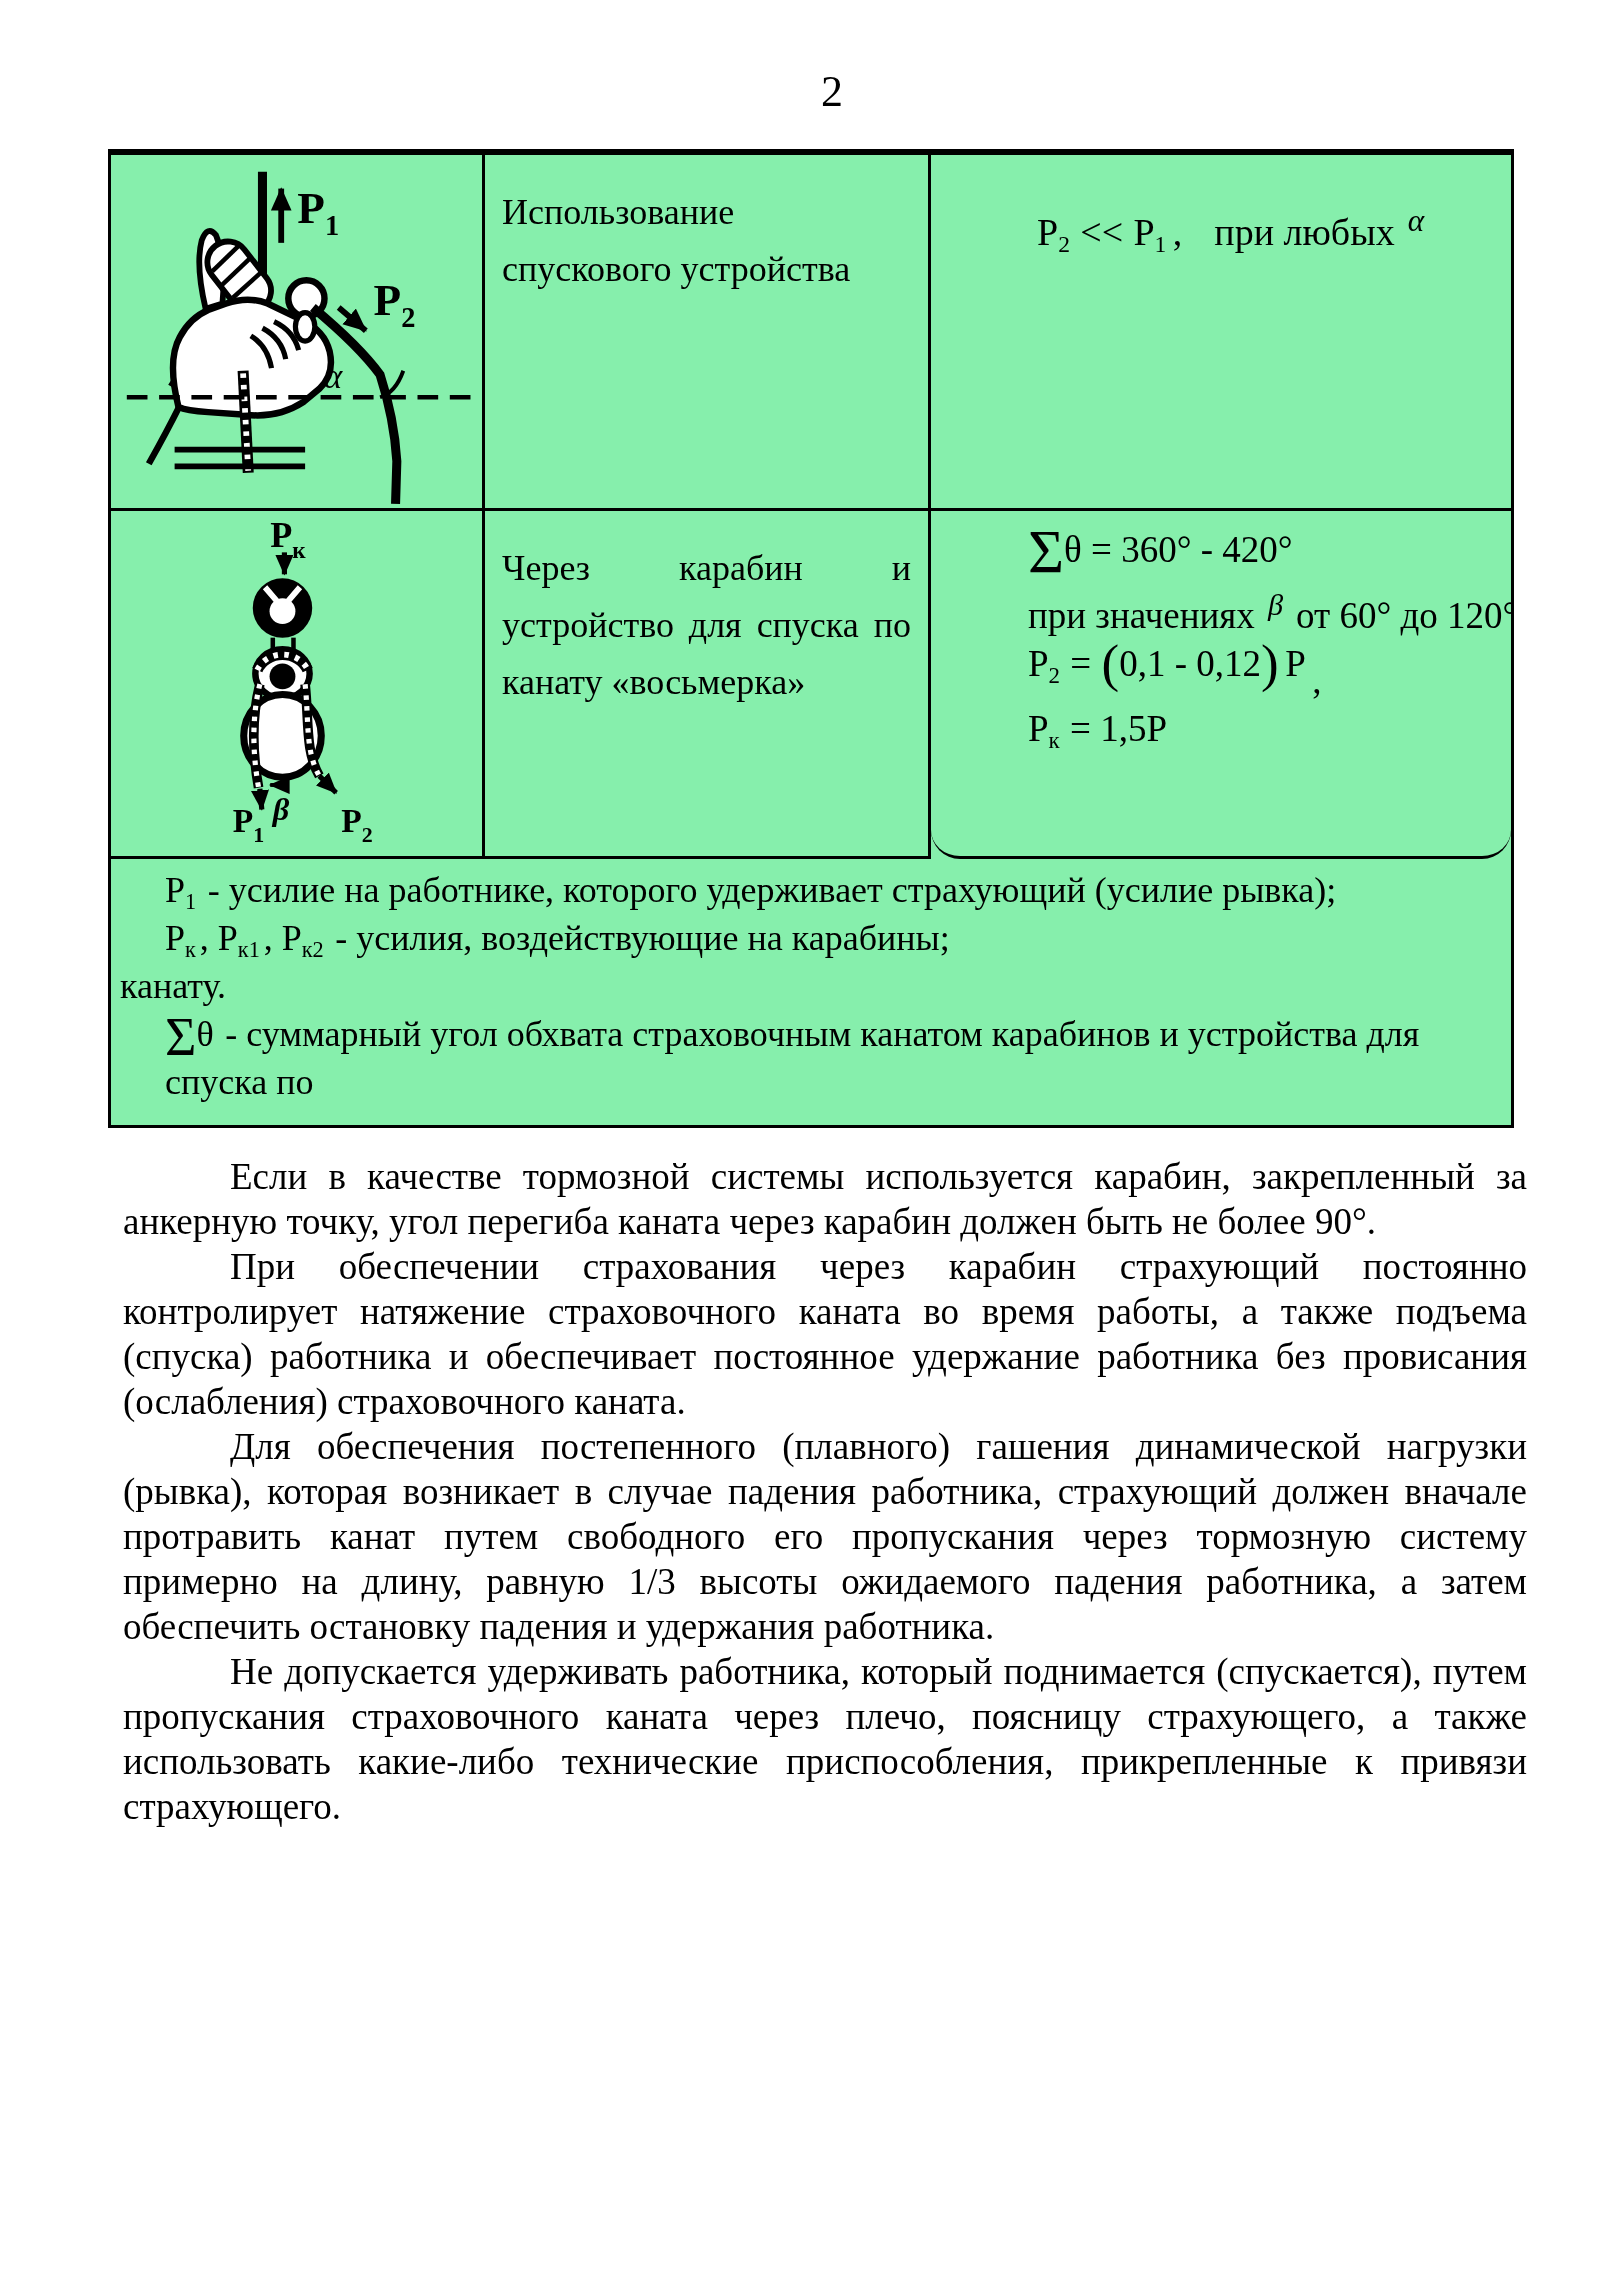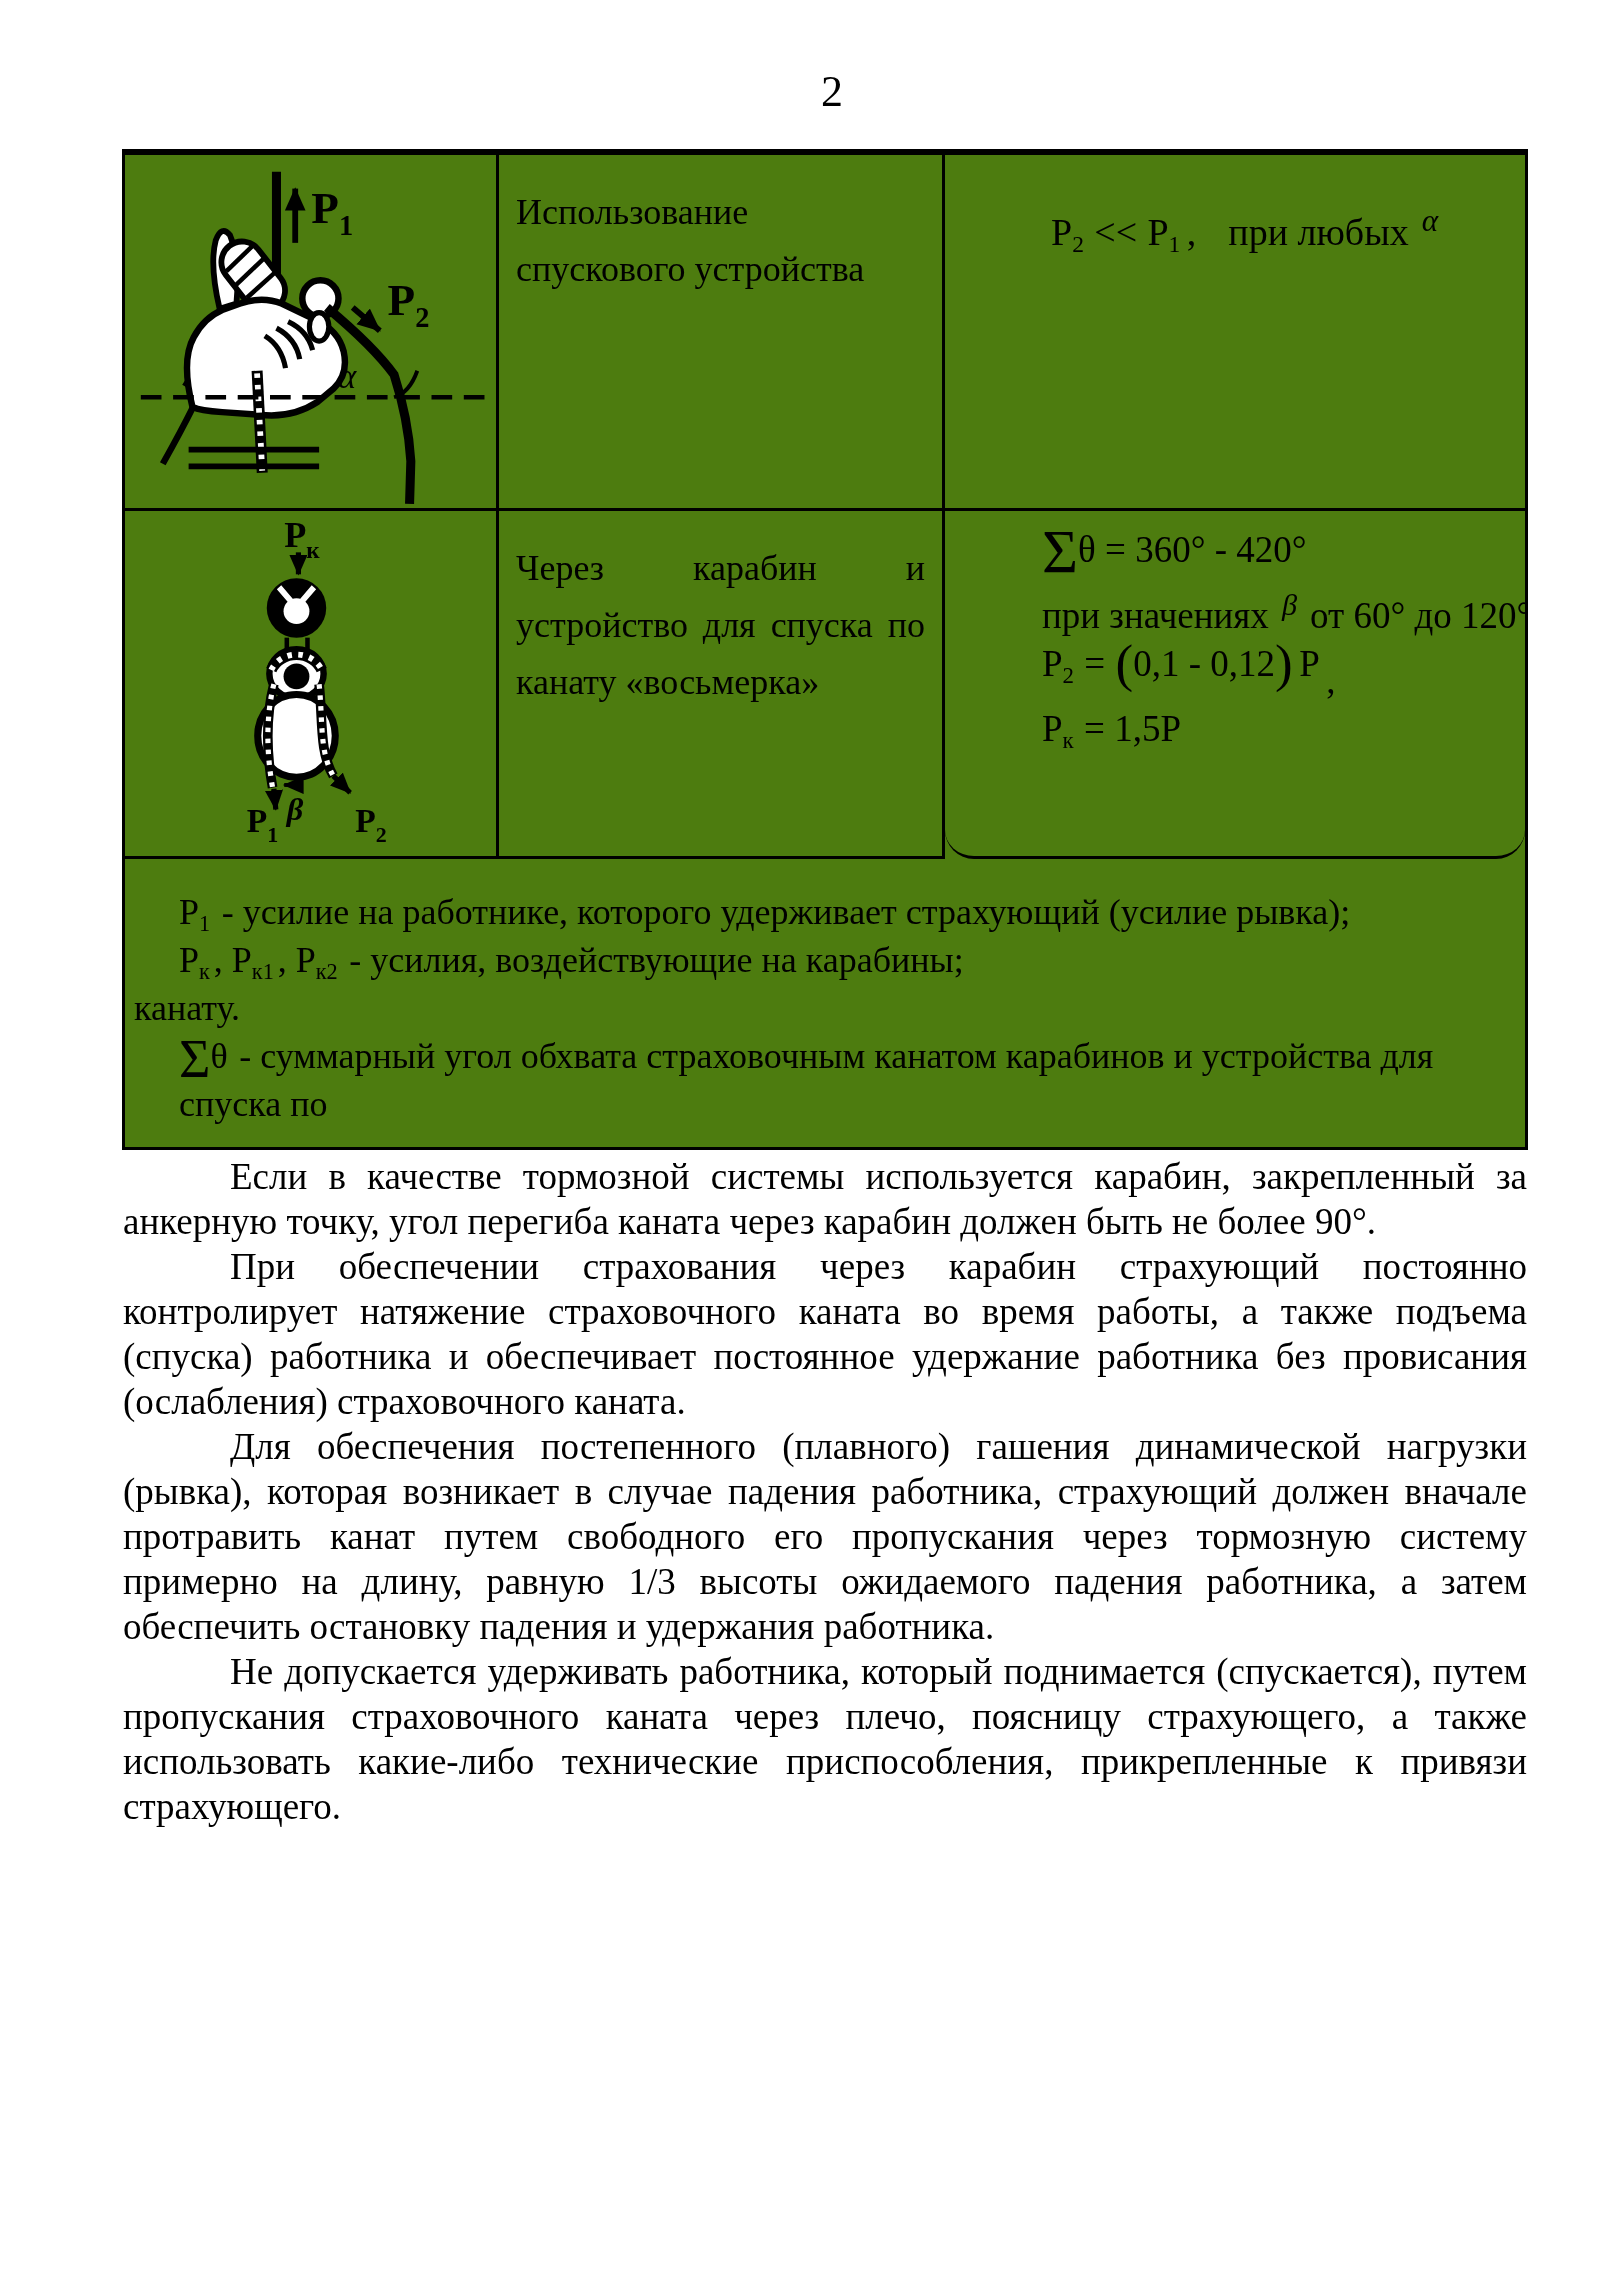--- a/index.html
+++ b/index.html
@@ -5,31 +5,31 @@
   html,body{margin:0;padding:0;}
   body{
     width:1604px;height:2295px;position:relative;background:#ffffff;
     font-family:"Liberation Serif","DejaVu Serif",serif;color:#000;
   }
   .pagenum{
     position:absolute;top:70px;left:821px;font-size:44px;line-height:44px;
   }
   
   .tbl{
-    position:absolute;left:122px;top:149px;width:1406px;
+    position:absolute;left:108px;top:149px;width:1406px;
     border:3.9px solid #000;border-top:6.5px solid #000;
     display:grid;grid-template-columns:374px 446px 1fr;
-    background:#4d7c0f;box-sizing:border-box;
+    background:#86efac;box-sizing:border-box;
   }
   .cell{border-right:3.2px solid #000;border-bottom:3.9px solid #000;box-sizing:border-box;overflow:hidden;}
   .cell.last{border-right:none;}
   .r1{height:356px;}
   .r2{height:348px;}
   .legendcell{grid-column:1 / -1;border-right:none;border-bottom:none;min-height:252px;
-    padding:6.5px 26px 19.4px 54px;font-size:36px;line-height:48px;margin-top:22px;}
+    padding:6.5px 26px 19.4px 54px;font-size:36px;line-height:48px;}
   .desc{font-size:36px;line-height:57px;text-align:justify;padding:28.5px 17px 0 17px;}
   .frm1{font-size:38px;padding:48px 19.4px 0 106px;white-space:nowrap;}
   .frm2{font-size:37px;padding:6.5px 19.4px 0 97px;white-space:nowrap;border-radius:29px;}
   .frm2 .fline{display:block;}
   .fl1{margin-top:10.3px;}
   .fl2{margin-top:17px;}
   .fl3{margin-top:5px;}
   .fl4{margin-top:22px;}
   sub.s{font-size:0.62em;vertical-align:-0.30em;line-height:0;}
   .rel{margin:0 10.3px;}

